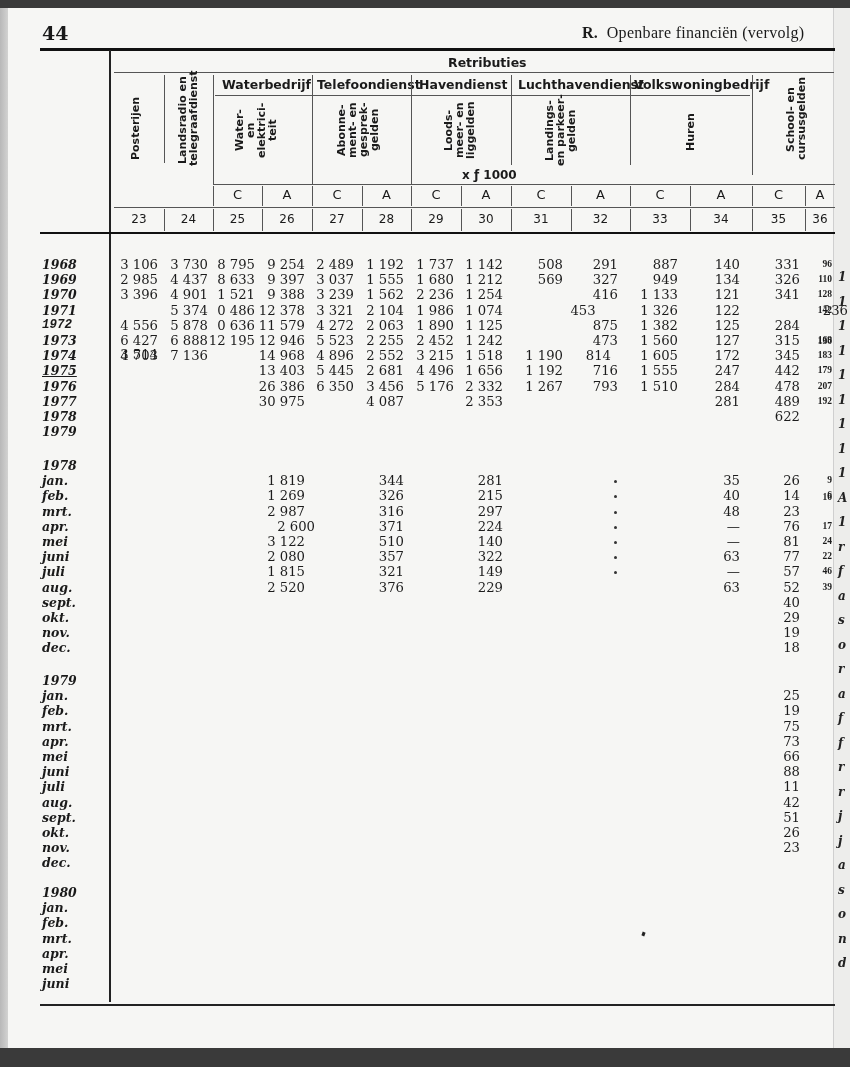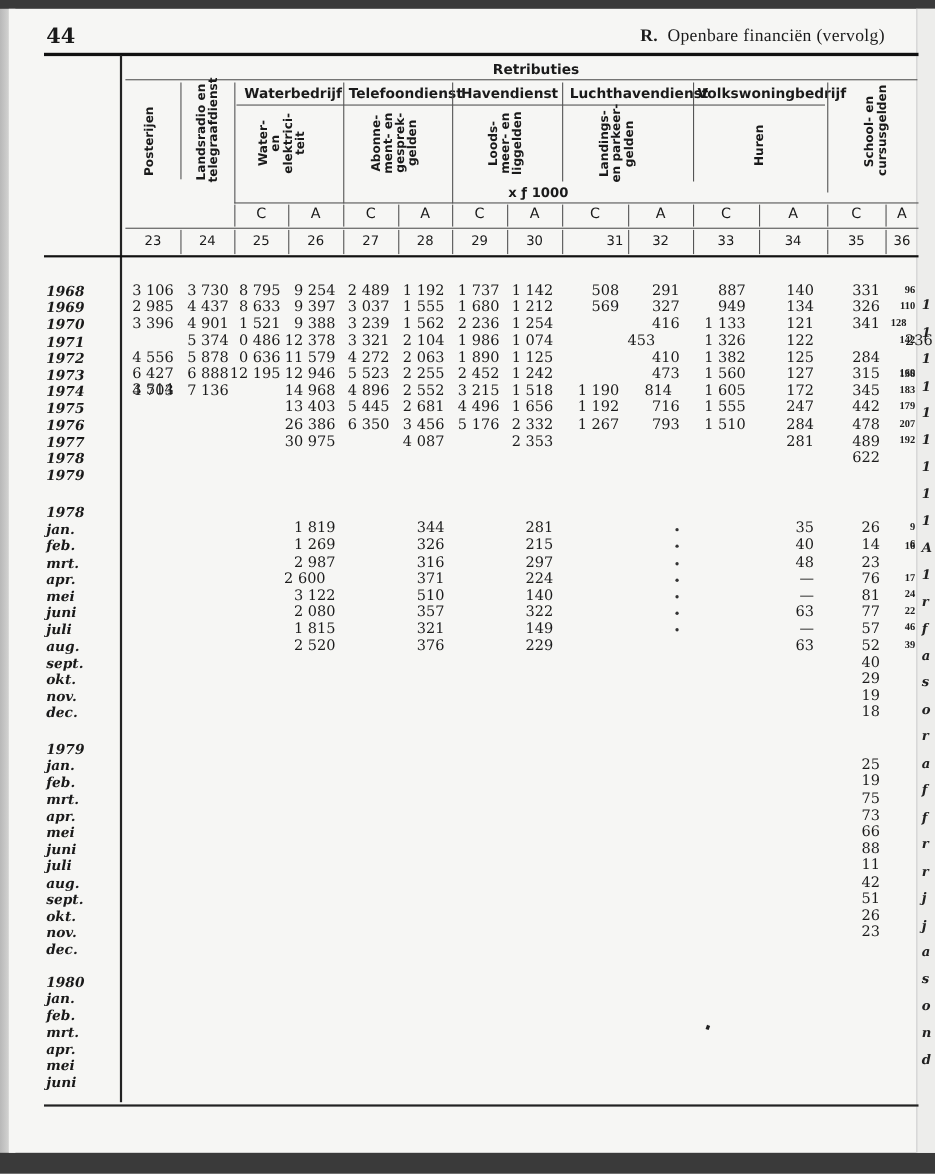--- a/index.html
+++ b/index.html
@@ -165,44 +165,44 @@
     <div class="colnum" style="left: 272px;">26</div>
     <div class="vline" style="left: 262px; top: 209px; height: 22px;"></div>
     <div class="colnum" style="left: 322px;">27</div>
     <div class="vline" style="left: 312px; top: 209px; height: 22px;"></div>
     <div class="colnum" style="left: 371.5px;">28</div>
     <div class="vline" style="left: 362px; top: 209px; height: 22px;"></div>
     <div class="colnum" style="left: 421px;">29</div>
     <div class="vline" style="left: 411px; top: 209px; height: 22px;"></div>
     <div class="colnum" style="left: 471px;">30</div>
     <div class="vline" style="left: 461px; top: 209px; height: 22px;"></div>
-    <div class="colnum" style="left: 526px; margin-left: 18px;">31</div>
+    <div class="colnum" style="left: 526px;">31</div>
     <div class="vline" style="left: 511px; top: 209px; height: 22px;"></div>
     <div class="colnum" style="left: 585.5px;">32</div>
     <div class="vline" style="left: 571px; top: 209px; height: 22px;"></div>
     <div class="colnum" style="left: 645px;">33</div>
     <div class="vline" style="left: 630px; top: 209px; height: 22px;"></div>
     <div class="colnum" style="left: 706px;">34</div>
     <div class="vline" style="left: 690px; top: 209px; height: 22px;"></div>
     <div class="colnum" style="left: 763.5px;">35</div>
     <div class="vline" style="left: 752px; top: 209px; height: 22px;"></div>
     <div class="colnum" style="left: 805px;">36</div>
     <div class="vline" style="left: 805px; top: 209px; height: 22px;"></div>
   </div>
 <div class="rule-head-bottom"></div>
 
 <div id="body">
     <div class="stub" style="top: 257px;">1968</div>
     <div class="stub" style="top: 272.2px;">1969</div>
     <div class="stub" style="top: 287.4px;">1970</div>
     <div class="stub" style="top: 302.6px;">1971</div>
-    <div class="stub" style="top: 317.8px;">1972</div>
+    <div class="stub" style="top: 317.8px; font-family: Liberation Mono, monospace;">1972</div>
     <div class="stub" style="top: 333px;">1973</div>
     <div class="stub" style="top: 348.2px;">1974</div>
-    <div class="stub" style="top: 363.4px;">1975</div>
+    <div class="stub" style="top: 363.4px; text-decoration: underline;">1975</div>
     <div class="stub" style="top: 378.6px;">1976</div>
     <div class="stub" style="top: 393.8px;">1977</div>
     <div class="stub" style="top: 409px;">1978</div>
     <div class="stub" style="top: 424.2px;">1979</div>
     <div class="cell" style="top: 257px; left: 88px; width: 70px;">3 106</div>
     <div class="cell" style="top: 272.2px; left: 88px; width: 70px;">2 985</div>
     <div class="cell" style="top: 287.4px; left: 88px; width: 70px;">3 396</div>
     <div class="cell" style="top: 302.6px; left: 88px; width: 70px; margin-top: 44px;">3 514</div>
     <div class="cell" style="top: 317.8px; left: 88px; width: 70px;">4 556</div>
     <div class="cell" style="top: 333px; left: 88px; width: 70px;">6 427</div>
@@ -270,21 +270,21 @@
     <div class="cell" style="top: 393.8px; left: 433px; width: 70px;">2 353</div>
     <div class="cell" style="top: 257px; left: 493px; width: 70px;">508</div>
     <div class="cell" style="top: 272.2px; left: 493px; width: 70px;">569</div>
     <div class="cell" style="top: 348.2px; left: 493px; width: 70px;">1 190</div>
     <div class="cell" style="top: 363.4px; left: 493px; width: 70px;">1 192</div>
     <div class="cell" style="top: 378.6px; left: 493px; width: 70px;">1 267</div>
     <div class="cell" style="top: 257px; left: 548px; width: 70px;">291</div>
     <div class="cell" style="top: 272.2px; left: 548px; width: 70px;">327</div>
     <div class="cell" style="top: 287.4px; left: 548px; width: 70px;">416</div>
     <div class="cell" style="top: 302.6px; left: 548px; width: 70px; text-align: center;">453</div>
-    <div class="cell" style="top: 317.8px; left: 548px; width: 70px;">410</div>
+    <div class="cell" style="top: 317.8px; left: 548px; width: 70px;">875</div>
     <div class="cell" style="top: 333px; left: 548px; width: 70px;">473</div>
     <div class="cell" style="top: 348.2px; left: 541px; width: 70px;">814</div>
     <div class="cell" style="top: 363.4px; left: 548px; width: 70px;">716</div>
     <div class="cell" style="top: 378.6px; left: 548px; width: 70px;">793</div>
     <div class="cell" style="top: 257px; left: 608px; width: 70px;">887</div>
     <div class="cell" style="top: 272.2px; left: 608px; width: 70px;">949</div>
     <div class="cell" style="top: 287.4px; left: 608px; width: 70px;">1 133</div>
     <div class="cell" style="top: 302.6px; left: 608px; width: 70px;">1 326</div>
     <div class="cell" style="top: 317.8px; left: 608px; width: 70px;">1 382</div>
     <div class="cell" style="top: 333px; left: 608px; width: 70px;">1 560</div>
@@ -307,21 +307,21 @@
     <div class="cell" style="top: 302.6px; left: 730px; width: 70px; padding-left: 48px;">236</div>
     <div class="cell" style="top: 317.8px; left: 730px; width: 70px;">284</div>
     <div class="cell" style="top: 333px; left: 730px; width: 70px;">315</div>
     <div class="cell" style="top: 348.2px; left: 730px; width: 70px;">345</div>
     <div class="cell" style="top: 363.4px; left: 730px; width: 70px;">442</div>
     <div class="cell" style="top: 378.6px; left: 730px; width: 70px;">478</div>
     <div class="cell" style="top: 393.8px; left: 730px; width: 70px;">489</div>
     <div class="cell" style="top: 409px; left: 730px; width: 70px;">622</div>
     <div class="cell small" style="top: 257px; left: 802px; width: 30px;">96</div>
     <div class="cell small" style="top: 272.2px; left: 802px; width: 30px;">110</div>
-    <div class="cell small" style="top: 287.4px; left: 802px; width: 30px; text-align: center;">128</div>
+    <div class="cell small" style="top: 287.4px; left: 802px; width: 30px;">128</div>
     <div class="cell small" style="top: 302.6px; left: 802px; width: 30px;">142</div>
     <div class="cell small" style="top: 317.8px; left: 802px; width: 30px; margin-top: 16px;">136</div>
     <div class="cell small" style="top: 333px; left: 802px; width: 30px;">169</div>
     <div class="cell small" style="top: 348.2px; left: 802px; width: 30px;">183</div>
     <div class="cell small" style="top: 363.4px; left: 802px; width: 30px;">179</div>
     <div class="cell small" style="top: 378.6px; left: 802px; width: 30px;">207</div>
     <div class="cell small" style="top: 393.8px; left: 802px; width: 30px;">192</div>
     <div class="stub" style="top: 458px;">1978</div>
     <div class="stub" style="top: 473.2px;">jan.</div>
     <div class="stub" style="top: 488.4px;">feb.</div>
@@ -331,21 +331,21 @@
     <div class="stub" style="top: 549.2px;">juni</div>
     <div class="stub" style="top: 564.4px;">juli</div>
     <div class="stub" style="top: 579.6px;">aug.</div>
     <div class="stub" style="top: 594.8px;">sept.</div>
     <div class="stub" style="top: 610px;">okt.</div>
     <div class="stub" style="top: 625.2px;">nov.</div>
     <div class="stub" style="top: 640.4px;">dec.</div>
     <div class="cell" style="top: 473.2px; left: 235px; width: 70px;">1 819</div>
     <div class="cell" style="top: 488.4px; left: 235px; width: 70px;">1 269</div>
     <div class="cell" style="top: 503.6px; left: 235px; width: 70px;">2 987</div>
-    <div class="cell" style="top: 518.8px; left: 226px; width: 70px;">2 600</div>
+    <div class="cell" style="top: 518.8px; left: 245px; width: 70px;">2 600</div>
     <div class="cell" style="top: 534px; left: 235px; width: 70px;">3 122</div>
     <div class="cell" style="top: 549.2px; left: 235px; width: 70px;">2 080</div>
     <div class="cell" style="top: 564.4px; left: 235px; width: 70px;">1 815</div>
     <div class="cell" style="top: 579.6px; left: 235px; width: 70px;">2 520</div>
     <div class="cell" style="top: 473.2px; left: 334px; width: 70px;">344</div>
     <div class="cell" style="top: 488.4px; left: 334px; width: 70px;">326</div>
     <div class="cell" style="top: 503.6px; left: 334px; width: 70px;">316</div>
     <div class="cell" style="top: 518.8px; left: 334px; width: 70px;">371</div>
     <div class="cell" style="top: 534px; left: 334px; width: 70px;">510</div>
     <div class="cell" style="top: 549.2px; left: 334px; width: 70px;">357</div>

